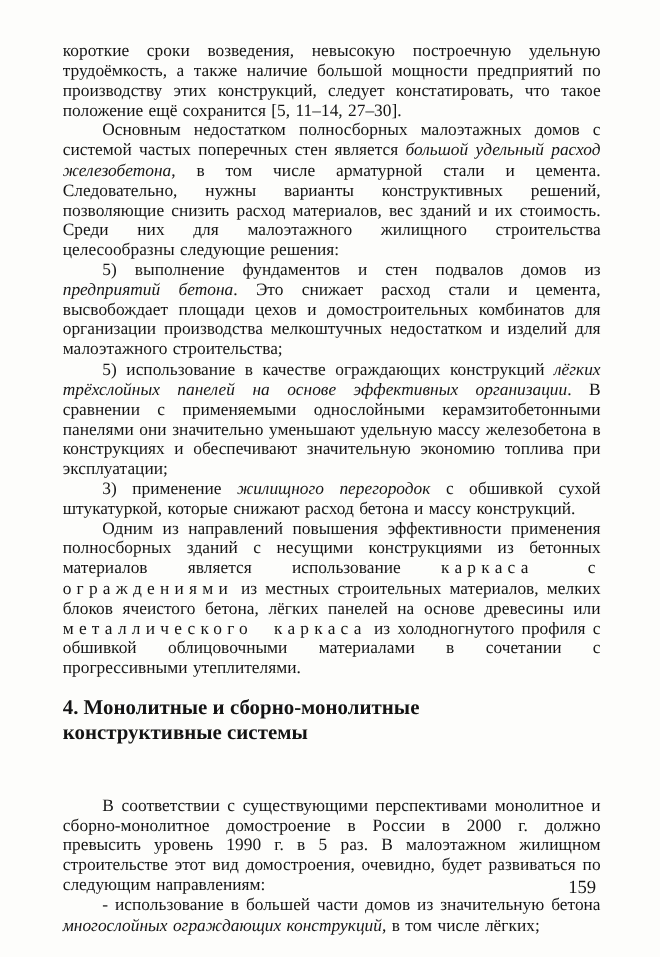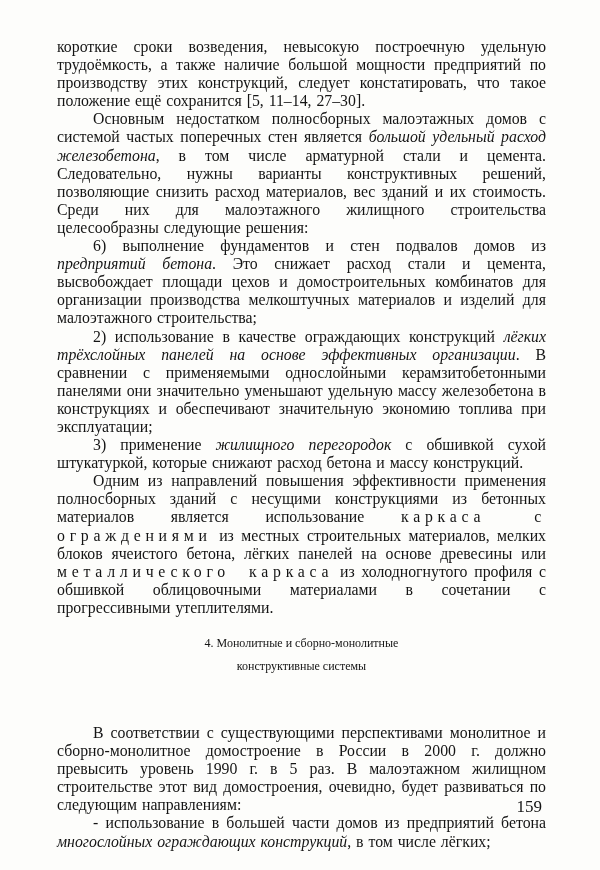--- a/index.html
+++ b/index.html
@@ -35,43 +35,42 @@
     text-indent: 0;
   }
   .it {
     font-style: italic;
   }
   .sp {
     letter-spacing: 0.3em;
     word-spacing: 0.55em;
   }
   .section-heading {
-    font-size: 12px;
-    font-weight: normal;
-    text-align: center;
+    font-size: 19px;
+    font-weight: bold;
     line-height: 23px;
     margin: 15px 0 46px 0;
   }
   .page-number {
     position: absolute;
     right: 58px;
     top: 798px;
     font-size: 17px;
     line-height: 18px;
   }
 </style>
 </head>
 <body>
 
 <div class="scan-page">
   <div class="text-column">
       <p class="no-indent"><span>короткие сроки возведения, невысокую построечную удельную трудоёмкость, а также наличие большой мощности предприятий по производству этих конструкций, следует констатировать, что такое положение ещё сохранится [5, 11–14, 27–30].</span></p>
       <p><span>Основным недостатком полносборных малоэтажных домов с системой частых поперечных стен является </span><span class="it">большой удельный расход железобетона</span><span>, в том числе арматурной стали и цемента. Следовательно, нужны варианты конструктивных решений, позволяющие снизить расход материалов, вес зданий и их стоимость. Среди них для малоэтажного жилищного строительства целесообразны следующие решения:</span></p>
-      <p><span>6) выполнение фундаментов и стен подвалов домов из </span><span class="it">предприятий бетона</span><span>. Это снижает расход стали и цемента, высвобождает площади цехов и домостроительных комбинатов для организации производства мелкоштучных материалов и изделий для малоэтажного строительства;</span></p>
-      <p><span>2) использование в качестве ограждающих конструкций </span><span class="it">лёгких трёхслойных панелей на основе эффективных организации</span><span>. В сравнении с применяемыми однослойными керамзитобетонными панелями они значительно уменьшают удельную массу железобетона в конструкциях и обеспечивают значительную экономию топлива при эксплуатации;</span></p>
+      <p><span>5) выполнение фундаментов и стен подвалов домов из </span><span class="it">предприятий бетона</span><span>. Это снижает расход стали и цемента, высвобождает площади цехов и домостроительных комбинатов для организации производства мелкоштучных недостатком и изделий для малоэтажного строительства;</span></p>
+      <p><span>5) использование в качестве ограждающих конструкций </span><span class="it">лёгких трёхслойных панелей на основе эффективных организации</span><span>. В сравнении с применяемыми однослойными керамзитобетонными панелями они значительно уменьшают удельную массу железобетона в конструкциях и обеспечивают значительную экономию топлива при эксплуатации;</span></p>
       <p><span>3) применение </span><span class="it">жилищного перегородок</span><span> с обшивкой сухой штукатуркой, которые снижают расход бетона и массу конструкций.</span></p>
       <p><span>Одним из направлений повышения эффективности применения полносборных зданий с несущими конструкциями из бетонных материалов является использование </span><span class="sp">каркаса с ограждениями</span><span> из местных строительных материалов, мелких блоков ячеистого бетона, лёгких панелей на основе древесины или </span><span class="sp">металлического каркаса</span><span> из холодногнутого профиля с обшивкой облицовочными материалами в сочетании с прогрессивными утеплителями.</span></p>
       <div class="section-heading">4. Монолитные и сборно-монолитные<br>конструктивные системы</div>
       <p><span>В соответствии с существующими перспективами монолитное и сборно-монолитное домостроение в России в 2000 г. должно превысить уровень 1990 г. в 5 раз. В малоэтажном жилищном строительстве этот вид домостроения, очевидно, будет развиваться по следующим направлениям:</span></p>
-      <p><span>- использование в большей части домов из предприятий бетона </span><span class="it">многослойных ограждающих конструкций</span><span>, в том числе лёгких;</span></p>
+      <p><span>- использование в большей части домов из значительную бетона </span><span class="it">многослойных ограждающих конструкций</span><span>, в том числе лёгких;</span></p>
     </div>
   <div class="page-number">159</div>
 </div>
 
 </body></html>

